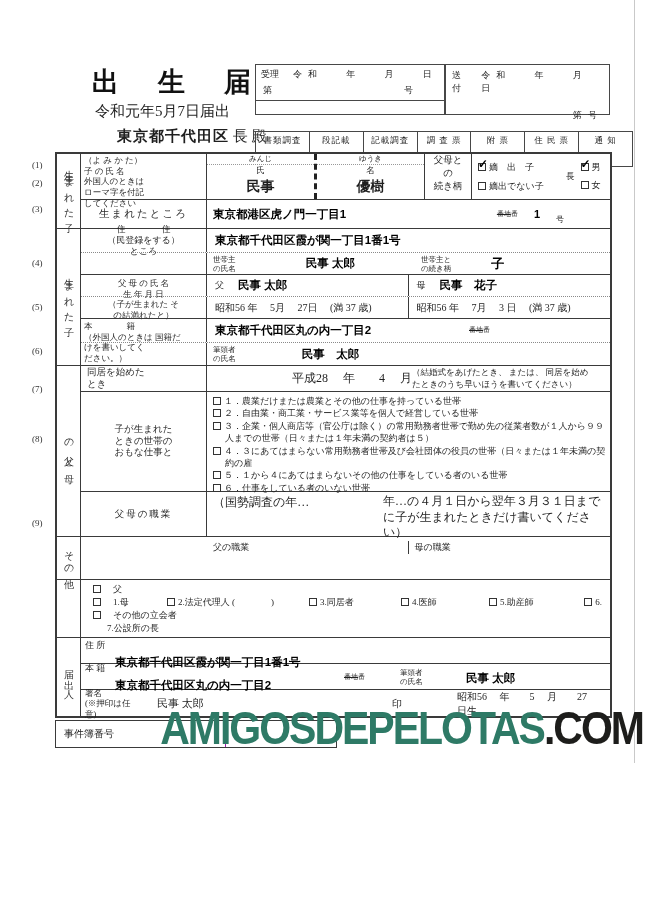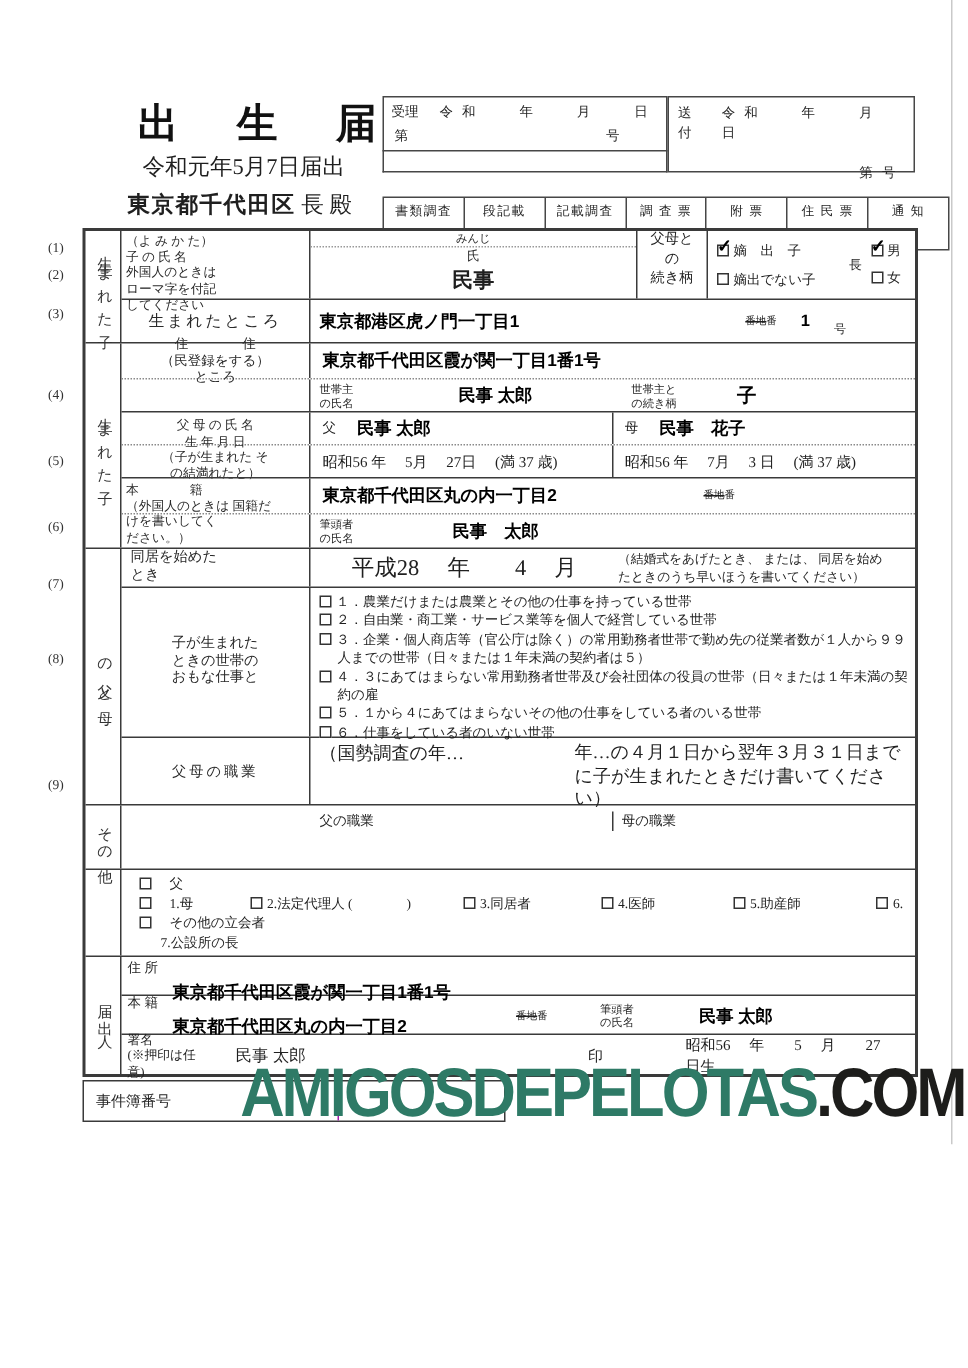--- a/index.html
+++ b/index.html
@@ -8,21 +8,21 @@
     position: relative; width: 645px; height: 763px; background: #fff;
     font-family: "Liberation Serif", "DejaVu Serif", serif; color: #1f1f1f;
     overflow: hidden;
   }
   .page-edge { position:absolute; top:0; right:10px; height:782px; border-right:1px solid #c9c9c9; }
 
   
   .title { position:absolute; left:92px; top:64px; font-size:27px; font-weight:bold; letter-spacing:6px; color:#111; }
   .filing { position:absolute; left:95px; top:102px; font-size:15px; }
   .recipient { position:absolute; left:85px; top:127px; font-size:15px; }
-  .recipient .b { font-weight:bold; font-family:Liberation Mono, monospace; letter-spacing:1px; }
+  .recipient .b { font-weight:bold; font-family:Liberation Mono, monospace; letter-spacing:1px;margin-left:32px; }
 
   
   .juri-box { position:absolute; left:255px; top:64px; width:190px; height:37px; border:1px solid #474747; font-size:9px; padding:3px 5px 0 5px; }
   .jline { display:flex; }
   .jline .gap { margin-left:14px; letter-spacing:6px; }
   .jline2 { display:flex; justify-content:space-between; margin-top:3px; padding:0 26px 0 2px; }
   .juri-empty { position:absolute; left:255px; top:100px; width:190px; height:15px; border:1px solid #474747; border-top:none; }
   .sofu-box { position:absolute; left:445px; top:64px; width:165px; height:51px; border:1px solid #474747; font-size:9px; padding:4px 6px 0 6px; }
   .sofu-box .no { text-align:right; margin-top:14px; padding-right:4px; letter-spacing:2px; }
   .stamp-cols { position:absolute; left:255px; top:131px; width:378px; height:36px; display:flex; border:1px solid #474747; }
@@ -90,21 +90,21 @@
   .addr-row .con { padding-left:8px; }
   .sub-row { height:22px; }
   .stack2 { display:flex; flex-direction:column; font-size:7.5px; line-height:1.2; justify-content:center; padding-left:6px; }
   .half { width:50%; display:flex; align-items:center; padding-left:8px; height:100%; }
   .half.first { border-right:1px solid #3a3a3a; }
   .plabel { font-size:9px; margin-right:14px; }
   .dates { font-size:10px; }
 
   
   .coh-row { height:26px; }
-  .coh-val { width:205px; text-align:center; font-size:15px; }
+  .coh-val { width:205px; text-align:right; font-size:12px; }
   .coh-note { flex:1; font-size:8.5px; line-height:1.35; }
 
   
   .work-row { height:100px; }
   .work-items { flex:1; padding:3px 4px 0 6px; }
   .witem { font-size:9px; line-height:1.38; padding-left:12px; text-indent:-12px; }
 
   
   .occ-row { height:44px; }
   .occ-con { flex:1; display:flex; flex-direction:column; }
@@ -220,20 +220,25 @@
               <div class="ln">外国人のときは</div>
               <div class="ln">ローマ字を付記</div>
               <div class="ln">してください</div>
             </div>
             <div class="name-area">
               <div class="ncol">
                 <div class="furi">みんじ</div>
                 <div class="nhead">氏</div>
                 <div class="nval">民事</div>
               </div>
+              <div class="ncol second">
+                <div class="furi">ゆうき</div>
+                <div class="nhead">名</div>
+                <div class="nval">優樹</div>
+              </div>
             </div>
             <div class="relcol">
               <div>父母と</div>
               <div>の</div>
               <div>続き柄</div>
             </div>
             <div class="legitcol">
               <div>
                 <span class="cb chk"></span><span>嫡　出　子</span>
               </div>

